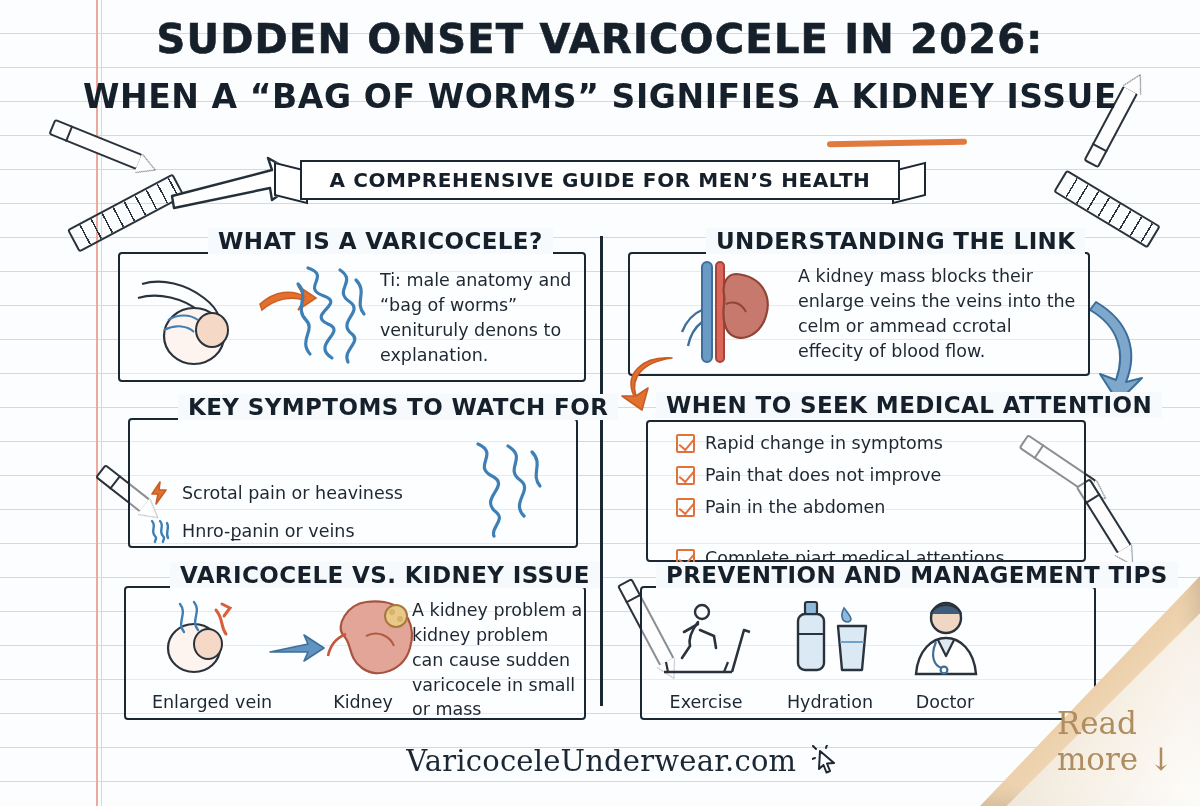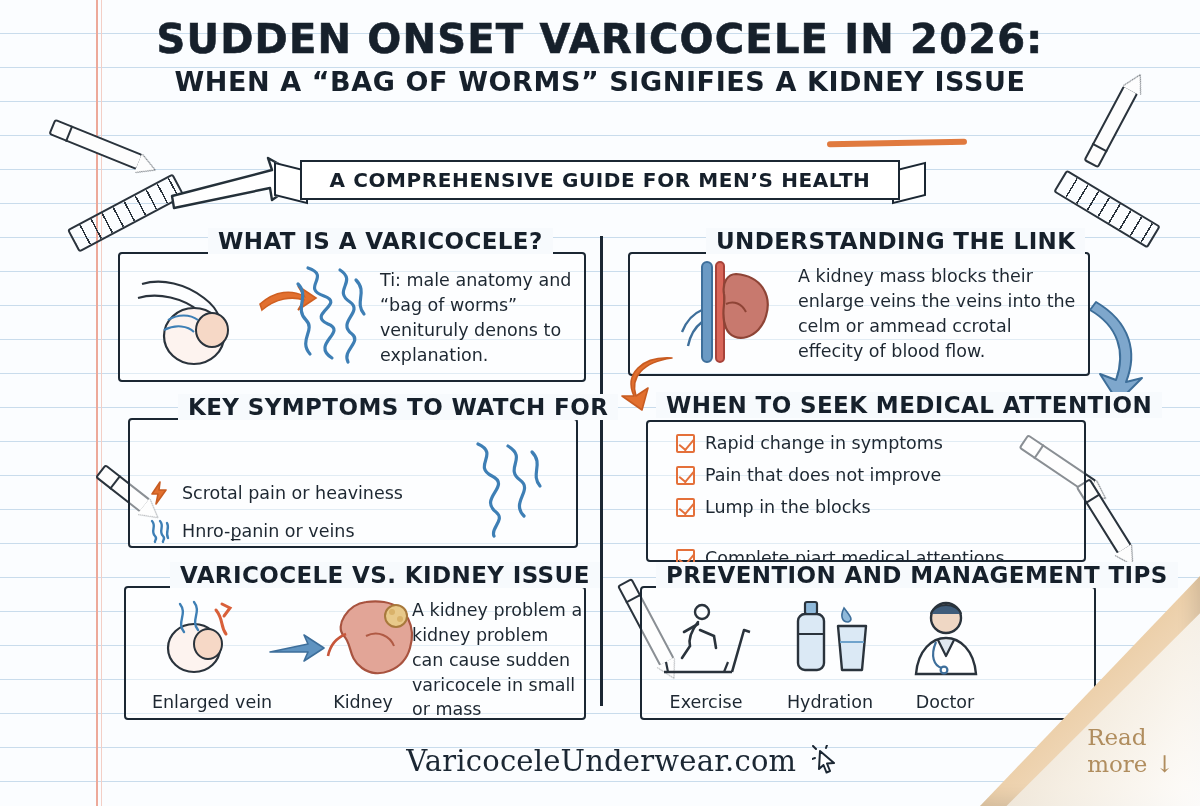--- a/index.html
+++ b/index.html
@@ -43,26 +43,26 @@
     font-size: 40px;
     letter-spacing: 1.2px;
     color: #16202b;
     text-transform: uppercase;
     line-height: 1.05;
     -webkit-text-stroke: 0.6px #16202b;
   }
   .title2 {
     font-family: "DejaVu Sans", sans-serif;
     font-weight: 700;
-    font-size: 27px;
+    font-size: 33px;
     letter-spacing: 0.6px;
     color: #16202b;
     text-transform: uppercase;
     line-height: 1.15;
-    margin-top: 6px;
+    margin-top: 18px;
   }
   .underline-accent {
     position: absolute;
     left: 827px; top: 140px;
     width: 140px; height: 6px;
     border-radius: 4px;
     background: #e07a3f;
     transform: rotate(-1.1deg);
   }
 
@@ -168,21 +168,21 @@
     width: 225px; height: 235px;
     background: linear-gradient(300deg, #ffffff 0%, #f6f1e8 40%, #e3d6c4 100%);
     clip-path: polygon(100% 18%, 100% 100%, 14% 100%);
     border-top-left-radius: 200px;
     opacity: 0.9;
   }
   #read-more {
     position: absolute; right: 26px; bottom: 28px;
     text-align: left;
     font-family: "DejaVu Serif", serif;
-    font-size: 23px;
+    font-size: 31px;
     line-height: 1.18;
     color: #b08d5e;
     margin-left: 20px;
   }
 
   
   .pencil {
     position: absolute;
     width: 96px; height: 17px;
     background: #fdfdfd;
@@ -367,21 +367,21 @@
   <div class="check-item" style="left:676px; top:433px;">
     <span class="check-box"></span>
     <span>Rapid change in symptoms</span>
   </div>
   <div class="check-item" style="left:676px; top:465px;">
     <span class="check-box"></span>
     <span>Pain that does not improve</span>
   </div>
   <div class="check-item" style="left:676px; top:497px;">
     <span class="check-box"></span>
-    <span>Lump in the blocks</span>
+    <span>Pain in the abdomen</span>
   </div>
   <div class="check-item" style="left:676px; top:527px;margin-top:21px;">
     <span class="check-box"></span>
     <span>Complete piart medical attentions</span>
   </div>
 
   <div class="panel" style="left:640px; top:586px; width:456px; height:134px;"></div>
   <div class="panel-title" style="left:656px; top:562px;">PREVENTION AND MANAGEMENT TIPS</div>
 
   <svg class="sketch" style="left:654px; top:600px;" width="104" height="80" viewBox="0 0 104 80">

